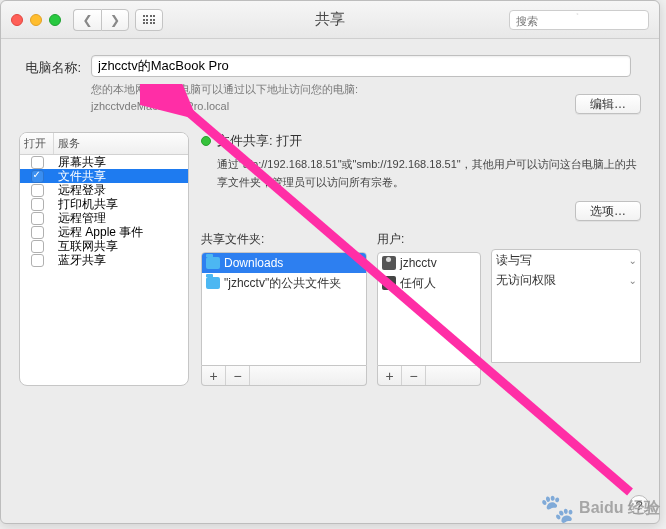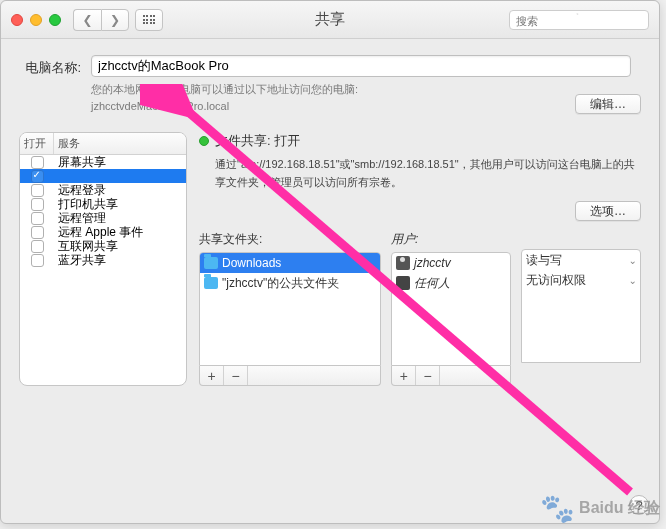--- a/index.html
+++ b/index.html
@@ -50,22 +50,22 @@
 .opt-row { text-align: right; margin-bottom: 10px; }
 .cols { display: flex; gap: 10px; }
 .col-heading { font-size: 12px; margin-bottom: 4px; }
 .listbox { border: 1px solid #c6c6c6; border-radius: 4px 4px 0 0; background: #fff; height: 114px; font-size: 12px; overflow: hidden; }
 .listrow { display: flex; align-items: center; height: 20px; padding: 0 4px; gap: 4px; }
 .listrow.sel { background: #2d7ff0; color: #fff; }
 .perm-list .listrow { justify-content: space-between; padding-right: 14px; position: relative; }
 .perm-list .listrow:after { content: "⌄"; position: absolute; right: 3px; font-size: 10px; color: #888; }
 .plusminus { display: flex; border: 1px solid #c6c6c6; border-top: none; border-radius: 0 0 4px 4px; background: linear-gradient(#fbfbfb,#efefef); height: 20px; }
 .pm-btn { width: 24px; display: flex; align-items: center; justify-content: center; border-right: 1px solid #d2d2d2; font-size: 14px; color: #555; }
-.col-a { width: 182px; }
-.col-b { width: 120px; font-style: italic; }
+.col-a { width: 166px; }
+.col-b { width: 104px; }
 .col-c { flex: 1; min-width: 120px; }
 .icon-folder.pub { background:#4cb7f2; width:14px; height:12px; border-radius:2px; position:relative; }
 .icon-folder.pub:before { content:""; position:absolute; top:-3px; left:0; width:7px; height:3px; background:#4cb7f2; border-radius:1px 1px 0 0; }
 .icon-user { width:14px; height:14px; display:inline-block; background:#555; border-radius:2px; position:relative; }
 .icon-user.single:before { content:""; position:absolute; top:1px; left:4px; width:5px; height:5px; background:#ddd; border-radius:50%; }
 .icon-user.group { background:#444; }
 .help-btn { position: absolute; right: 10px; bottom: 8px; width: 20px; height: 20px; border: 1px solid #bbb; border-radius: 50%; background: linear-gradient(#fff,#f0f0f0); font-size: 13px; color: #555; display:flex; align-items:center; justify-content:center; }
 .arrow-overlay { position: absolute; left: 140px; top: 84px; pointer-events: none; }
 .watermark { position: absolute; right: 6px; bottom: 4px; color: rgba(120,120,120,0.6); font-size: 16px; font-weight: bold; display:flex; align-items:center; gap:4px; }
 .paw { color: rgba(160,160,160,0.5); font-size: 28px; }
@@ -135,20 +135,21 @@
         <div class="svc-row">
             <div class="cb">
               <div class="chk"></div>
             </div>
             <div class="nm">屏幕共享</div>
           </div>
         <div class="svc-row sel">
             <div class="cb">
               <div class="chk on"></div>
             </div>
+            <div class="nm">文件共享</div>
           </div>
         <div class="svc-row">
             <div class="cb">
               <div class="chk"></div>
             </div>
             <div class="nm">远程登录</div>
           </div>
         <div class="svc-row">
             <div class="cb">
               <div class="chk"></div>

